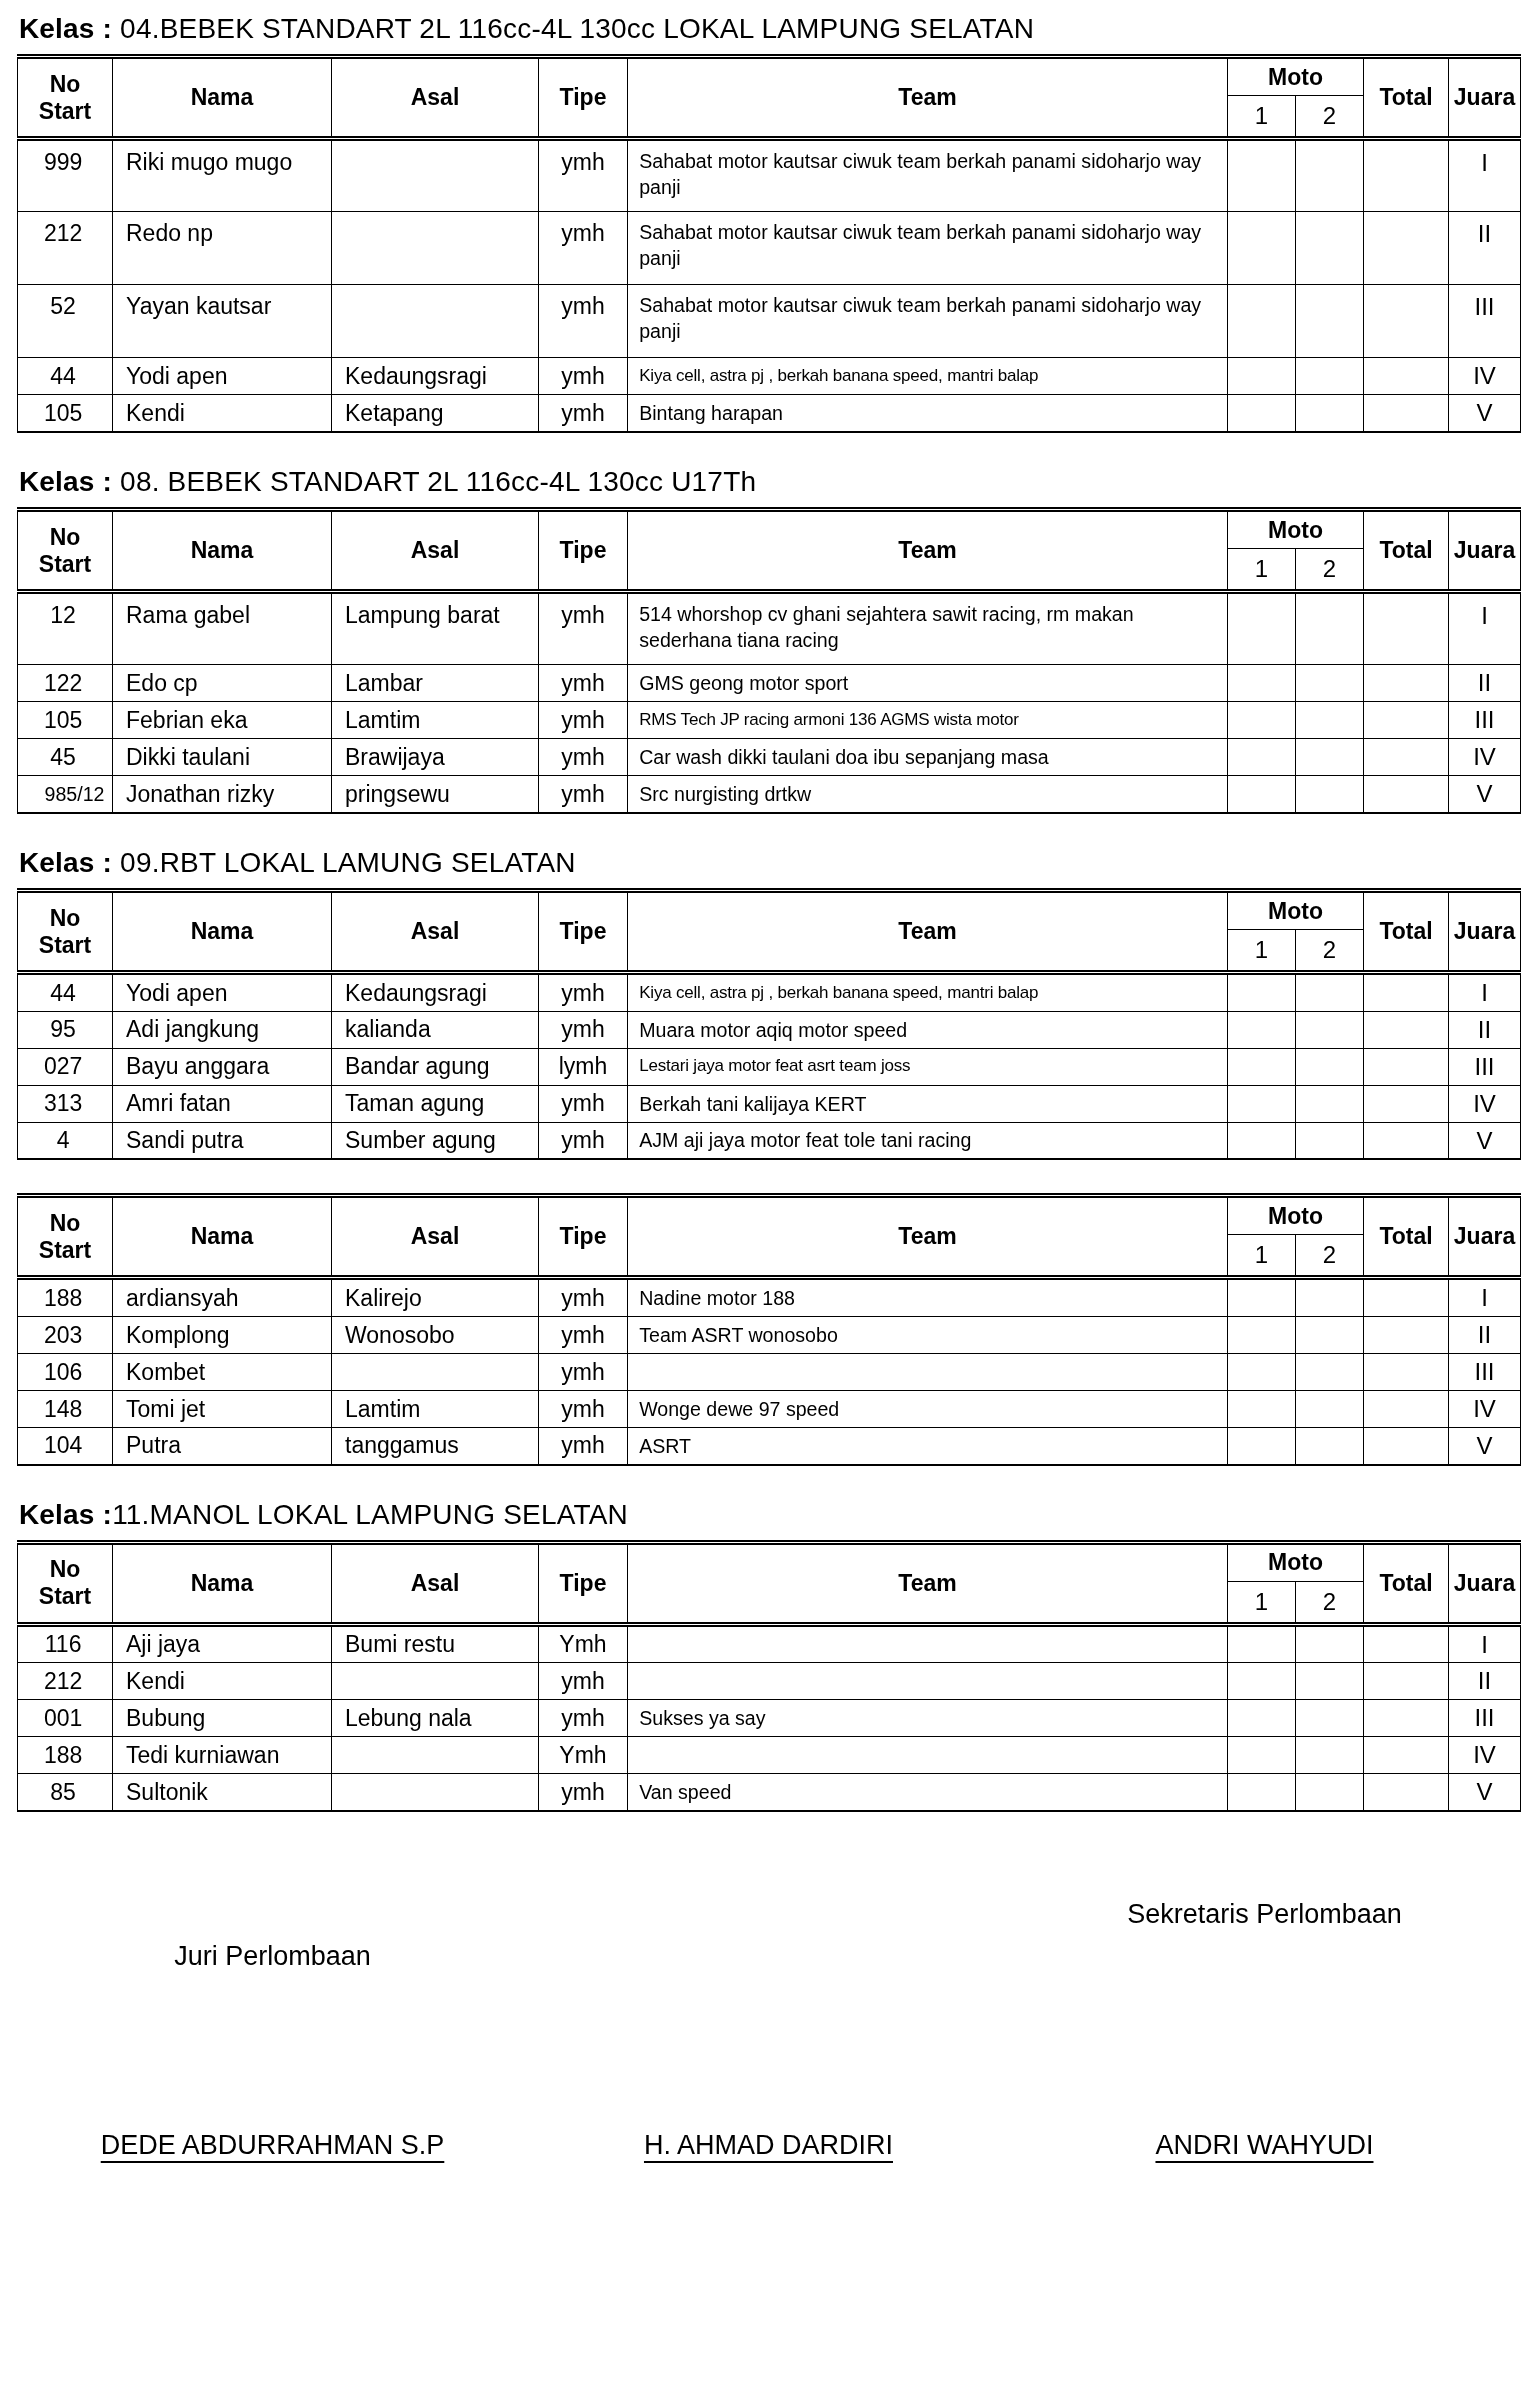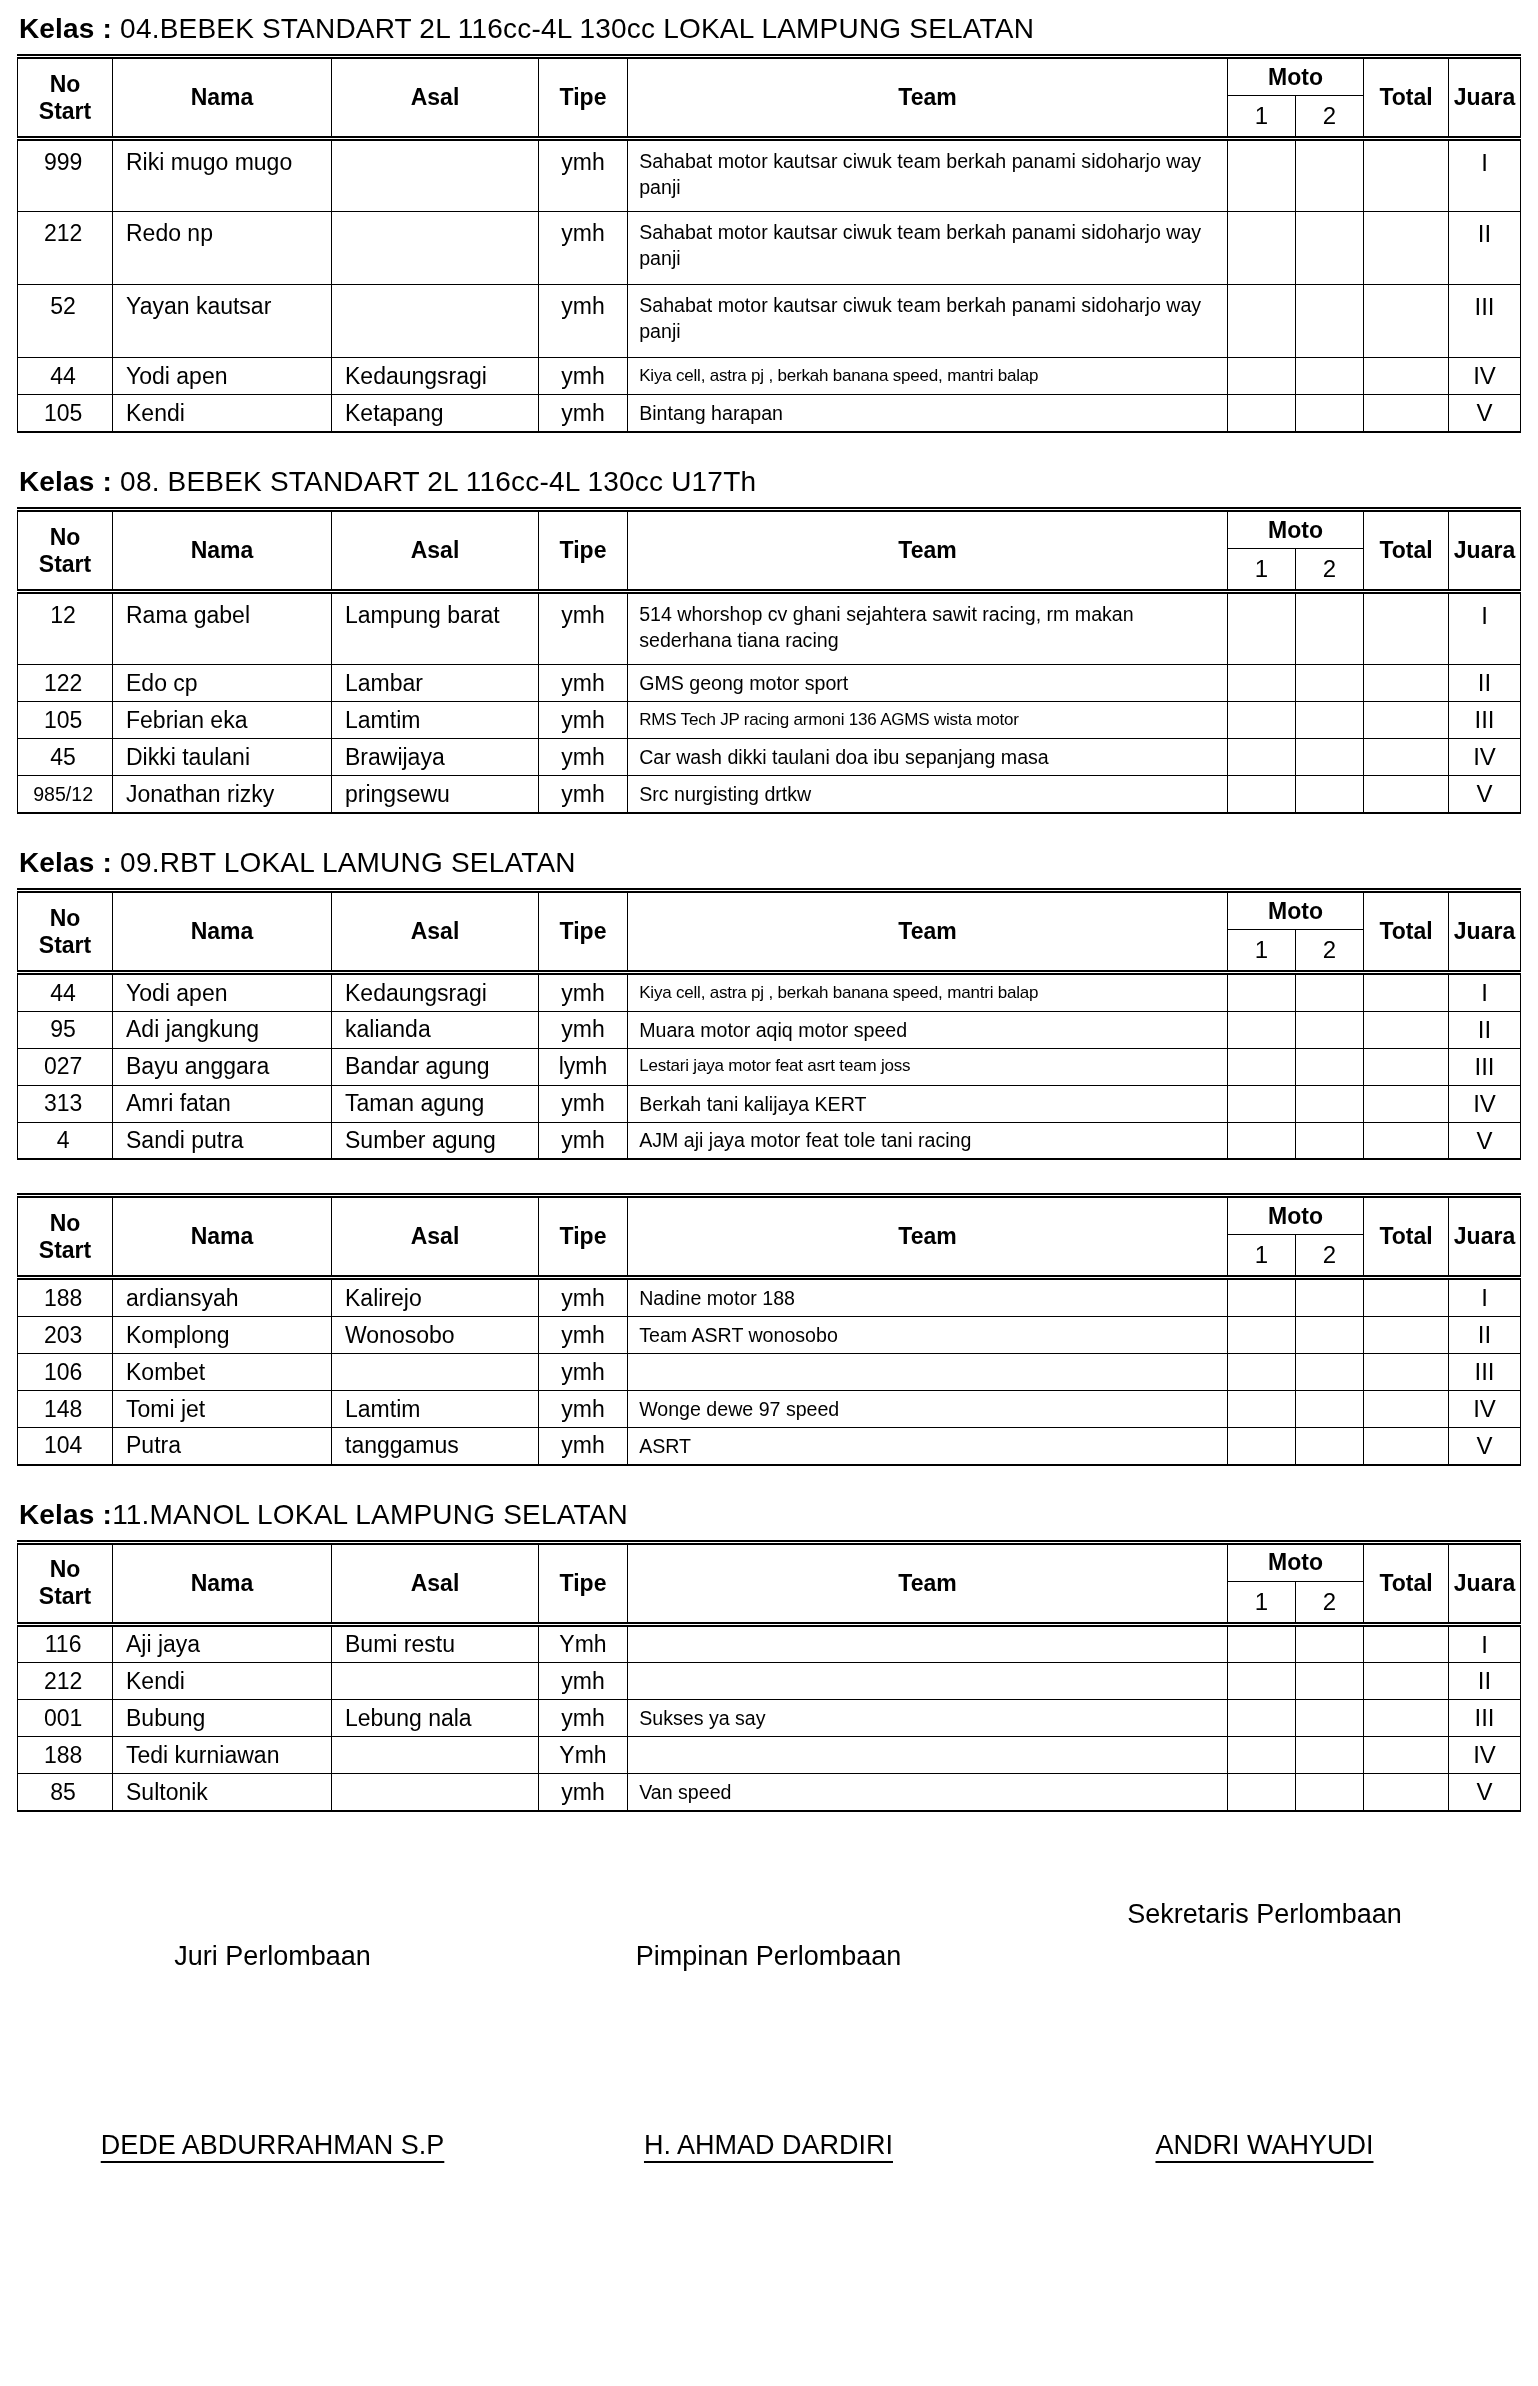--- a/index.html
+++ b/index.html
@@ -59,21 +59,21 @@
   tbody td {
     font-size: 23px;
     vertical-align: middle;
     padding: 2.8px 7.5px;
     line-height: 1.25;
   }
   tbody tr.tall { height: 73px; }
   tbody tr.tall td { vertical-align: top; padding-top: 6.5px; }
 
   td.no    { text-align: center; padding-left: 3.7px; }
-  td.no.small-no { font-size: 19.6px; }
+  td.no.small-no { font-size: 19.6px; text-align: right; }
   td.nama  { padding-left: 13px; }
   td.asal  { padding-left: 13px; }
   td.tipe  { text-align: center; }
   td.team  { font-size: 19.6px; padding-left: 11.2px; line-height: 1.35; }
   td.team.small-team { font-size: 17px; letter-spacing: -0.2px; }
   td.moto, td.total { }
   td.juara { text-align: center; font-size: 24px; }
 
   .footer {
     margin-top: 82px;
@@ -565,21 +565,20 @@
     </div>
 
   <div class="footer">
     <div class="footer-roles">
       <div class="footer-col fc1">
         <div class="role-line"></div>
         <div class="role-line">Juri Perlombaan</div>
       </div>
       <div class="footer-col fc2">
         <div class="role-line"></div>
-        <div class="role-line">Pimpinan Perlombaan</div>
       </div>
       <div class="footer-col fc3">
         <div class="role-line">Sekretaris Perlombaan</div>
       </div>
     </div>
     <div class="footer-names">
       <div class="footer-col fc1">
         <span class="sig-name">DEDE ABDURRAHMAN S.P</span>
       </div>
       <div class="footer-col fc2">

